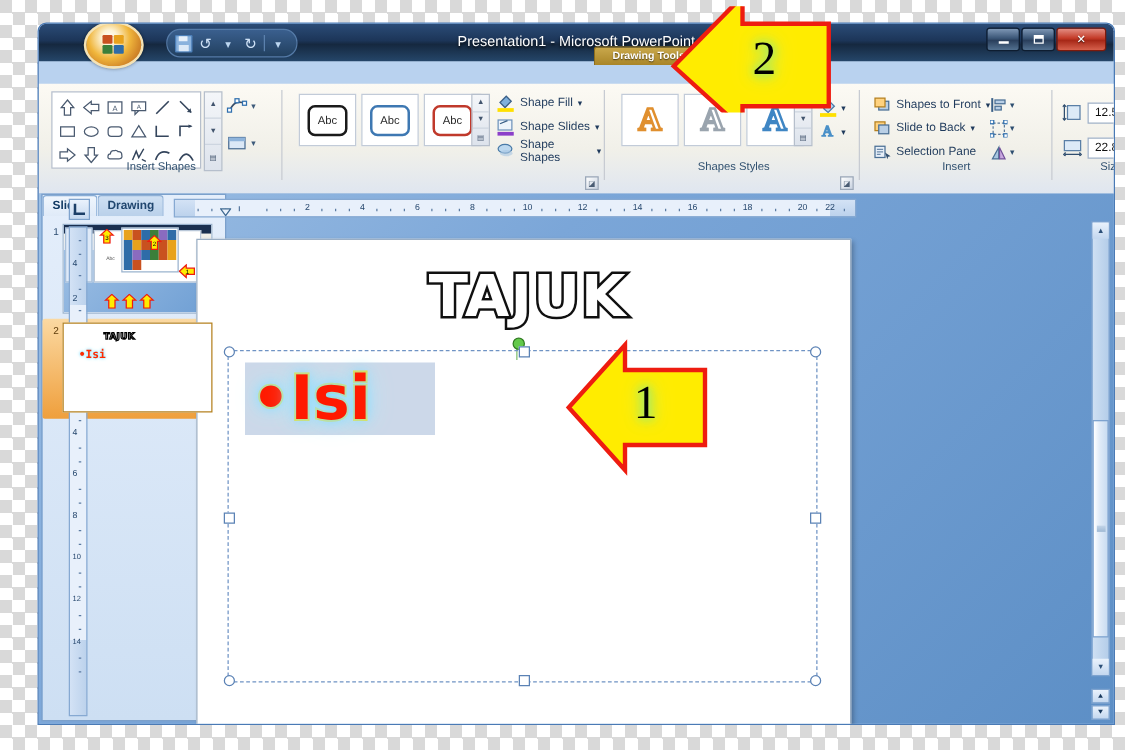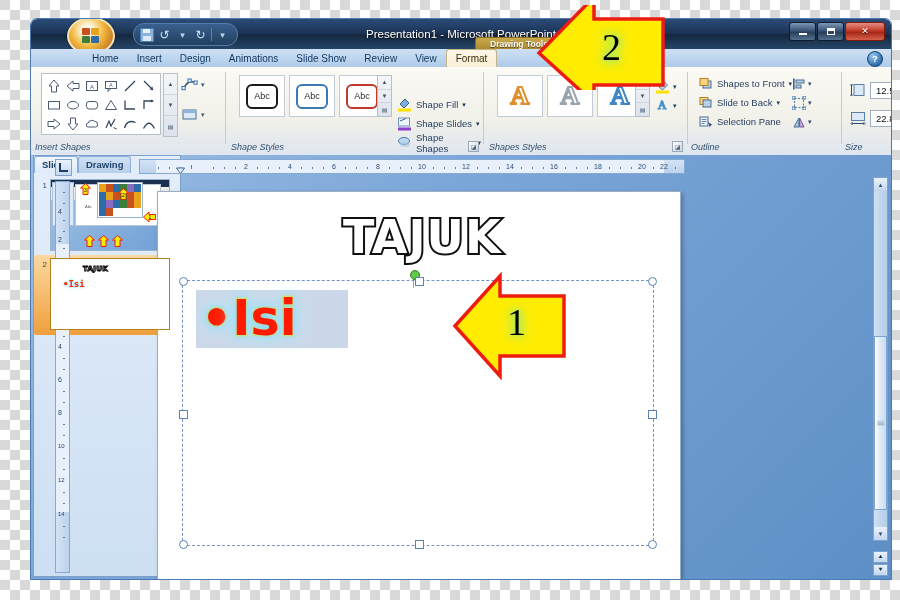--- a/index.html
+++ b/index.html
@@ -109,22 +109,22 @@
   }
 
   
   .ribbon{
     position:absolute;left:0;top:48px;width:100%;height:88px;
     background:linear-gradient(180deg,#fcfaf4 0%,#f1f0e9 60%,#dfe6f0 100%);
     border-bottom:1px solid #9ab6d6;
   }
   .rgroup{position:absolute;top:2px;height:84px;}
   .rgl{
-    position:absolute;bottom:1px;left:0;width:100%;
-    font-size:9px;color:#30506f;font-style:italic;
+    position:absolute;bottom:15px;left:0;width:100%;text-align:center;
+    font-size:9px;color:#30506f;
   }
   .rsep{position:absolute;top:5px;width:1px;height:72px;background:#c7cbd2;}
   .dlg{
     position:absolute;bottom:1px;right:2px;width:9px;height:9px;
     background:linear-gradient(135deg,#ffffff,#c8d2e0);
     border:1px solid #9aa7b8;font-size:6px;color:#4a5c73;
     display:flex;align-items:center;justify-content:center;
   }
 
   
@@ -153,21 +153,21 @@
   .abcthumb{
     width:44px;height:40px;background:#fff;border:1px solid #c2cbd8;
     display:flex;align-items:center;justify-content:center;margin-right:4px;
   }
   .abcbox{
     width:32px;height:25px;border-radius:6px;background:#fff;
     display:flex;align-items:center;justify-content:center;
     font-size:9px;color:#2a2a2a;box-sizing:border-box;
   }
   .ssrow{position:absolute;left:8px;top:6px;display:flex;}
-  .sstext{position:absolute;left:166px;top:4px;margin-top:22px;}
+  .sstext{position:absolute;left:166px;top:4px;}
   .ssitem{display:flex;align-items:center;gap:4px;height:19px;font-size:9.5px;color:#1f3a5c;}
   .ssicon{width:15px;height:15px;position:relative;}
 
   
   .wathumb{
     width:44px;height:40px;background:#fff;border:1px solid #c2cbd8;
     display:flex;align-items:center;justify-content:center;margin-right:4px;
     font-size:26px;font-weight:bold;font-family:"Liberation Serif",serif;line-height:1;
   }
   .warow{position:absolute;left:8px;top:6px;display:flex;}
@@ -360,33 +360,20 @@
           </div>
         <div class="wbtn">
             <div class="max-g"></div>
           </div>
         <div class="wbtn close">
             <span>✕</span>
           </div>
       </div>
     </div>
 
-    <div class="tabstrip">
-      <div class="tabs">
-        <div class="tab">Home</div>
-        <div class="tab">Insert</div>
-        <div class="tab">Design</div>
-        <div class="tab">Animations</div>
-        <div class="tab">Slide Show</div>
-        <div class="tab">Review</div>
-        <div class="tab">View</div>
-        <div class="tab active">Format</div>
-      </div>
-      <div class="help-ico">?</div>
-    </div>
 
     <div class="ribbon">
 
       <div class="rgroup" style="left:4px;width:188px;">
         <div class="shapebox">
           <div class="shp">
               <svg width="14" height="14">
                 <path d="M7 1 L12 7 H9.5 V13 H4.5 V7 H2 Z" fill="#fff" stroke="#4a5a70" stroke-width="1"></path>
               </svg>
             </div>
@@ -561,21 +548,20 @@
               <svg width="15" height="15">
                   <ellipse cx="7" cy="6" rx="5.5" ry="3.5" fill="#bcd8ef" stroke="#4a7ba8"></ellipse>
                   <ellipse cx="8" cy="9.5" rx="5" ry="2.5" fill="#a8c6e2" opacity=".6"></ellipse>
                 </svg>
             </span>
             <span>Shape Shapes</span>
             <span style="font-size:7px;">▾</span>
           </div>
         </div>
 
-        <div class="rgl">Shape Styles</div>
         <div class="dlg">◪</div>
       </div>
 
       <div class="rsep" style="left:452px;"></div>
 
       <div class="rgroup" style="left:458px;width:196px;">
         <div class="warow">
           <div class="wathumb" style="color:#fff;-webkit-text-stroke:2px #e08f2e;">A</div>
           <div class="wathumb" style="color:#fff;-webkit-text-stroke:2px #9aa4ae;">A</div>
           <div class="wathumb" style="color:#fff;-webkit-text-stroke:2px #3f86c4;">A</div>
@@ -674,21 +660,21 @@
             <span class="arricon">
               <svg width="14" height="14">
                   <path d="M2 12 L7 3 L7 12 Z" fill="#a9c6e0" stroke="#4a6f95"></path>
                   <path d="M12 12 L7.6 3 L7.6 12 Z" fill="#c9a8e0" stroke="#74529a"></path>
                 </svg>
             </span>
             <span style="font-size:7px;color:#2e4e70;">▾</span>
           </div>
         </div>
 
-        <div class="rgl">Outline</div>
+        <div class="rgl">Insert</div>
       </div>
 
       <div class="rsep" style="left:810px;"></div>
 
       <div class="rgroup" style="left:814px;width:88px;">
         <div style="position:absolute;left:5px;top:10px;">
           <div class="sizerow">
             <span class="sizeico">
               <svg width="16" height="14">
                   <rect x="4" y="1.5" width="10" height="11" fill="#dceaf7" stroke="#5a7fa6"></rect>

